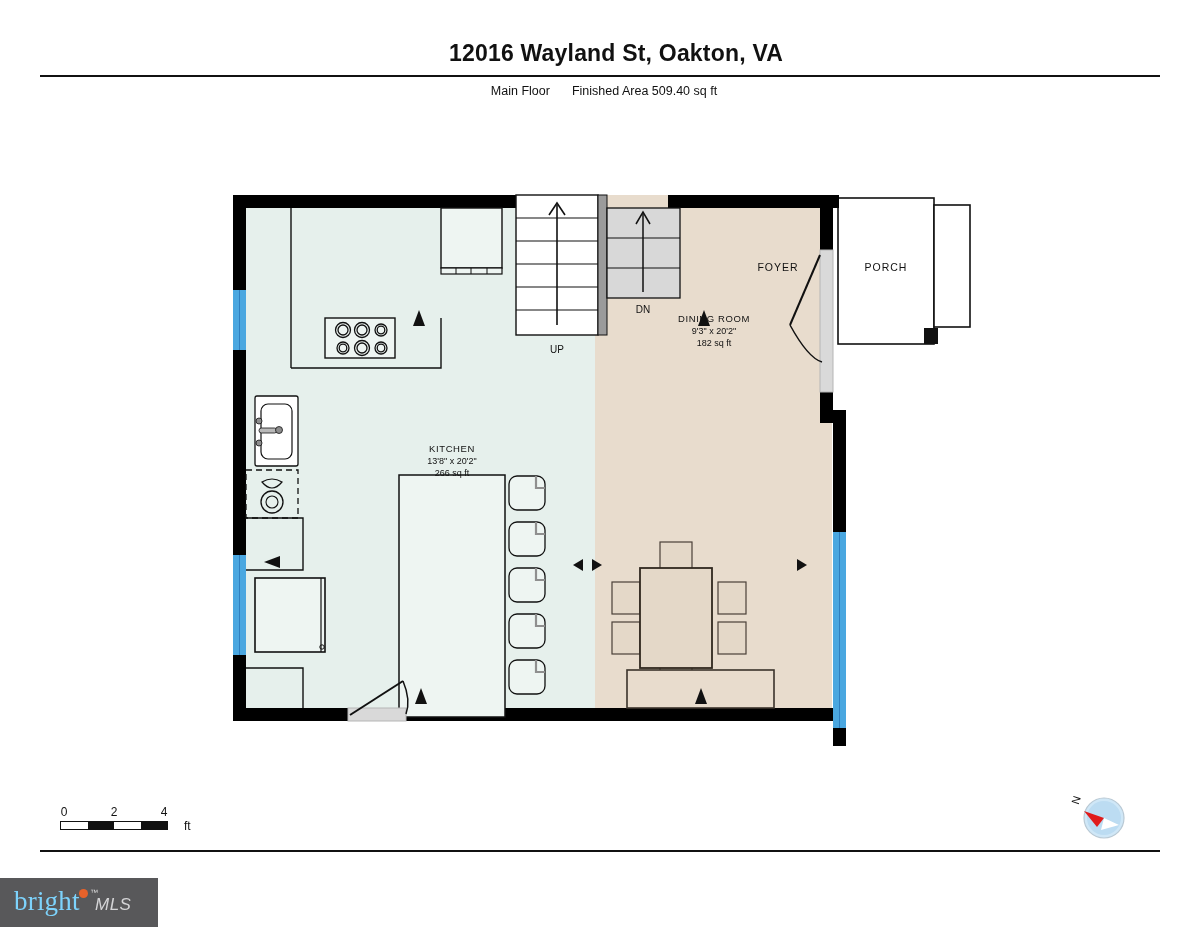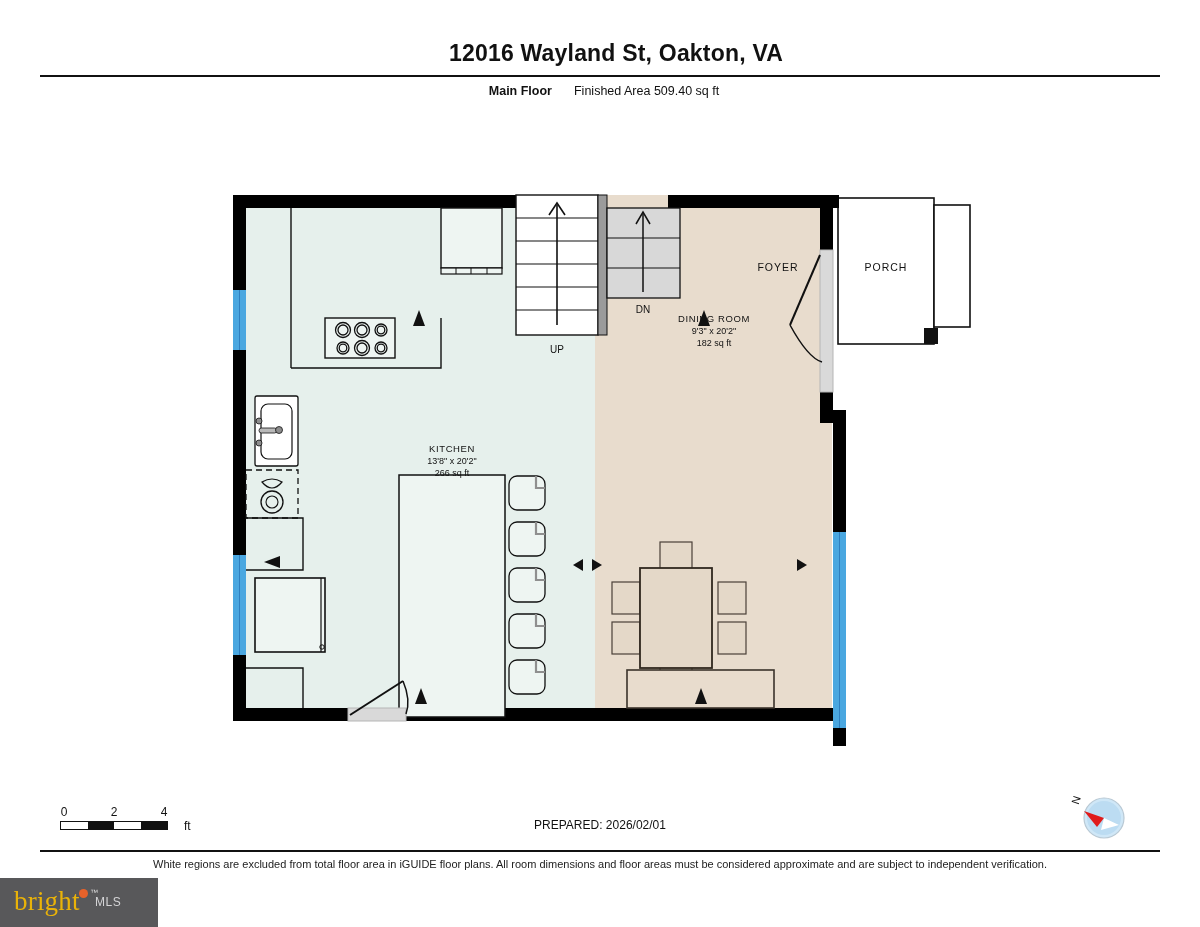--- a/index.html
+++ b/index.html
@@ -22,21 +22,21 @@
     letter-spacing: .2px;
   }
   #title-rule {
     position: absolute; left: 40px; top: 75px; width: 1120px; height: 2px;
     background: #111;
   }
   #subheader {
     position: absolute; left: 0; top: 84px; width: 1200px;
     text-align: center; font-size: 12.5px; color: #111;
   }
-  #subheader .floor { font-weight: bold; padding-left: 8px; }
+  #subheader .floor { font-weight: normal; padding-left: 8px; }
   #subheader .area { margin-left: 22px; }
 
   
   #plan {
     position: absolute; left: 0; top: 110px; width: 1200px; height: 660px;
   }
 
   
   #scalebar { position: absolute; left: 60px; top: 805px; }
   .scale-nums {
@@ -76,34 +76,34 @@
     text-align: center; font-size: 11px; color: #222;
   }
 
   #logo {
     position: absolute; left: 0px; top: 878px; width: 158px; height: 49px;
     background: #58585a;
   }
   #logo .word {
     position: absolute; left: 14px; top: 8px;
     font-family: "Liberation Serif", serif;
-    font-size: 27px; color: #eab308; letter-spacing: .2px;
+    font-size: 27px; color: #7dd3fc; letter-spacing: .2px;
   }
   #logo .dot {
     position: absolute; left: 79px; top: 11px;
     width: 9px; height: 9px; border-radius: 50%;
     background: #e8622a;
   }
   #logo .tm {
     position: absolute; left: 90px; top: 10px;
     font-size: 8px; color: #dcdcdc;
   }
   #logo .mls {
     position: absolute; left: 95px; top: 17px;
-    font-size: 12px; color: #d4d4d6; letter-spacing: .5px;
+    font-size: 17px; color: #d4d4d6; letter-spacing: .5px; font-style: italic;
   }
 </style>
 </head>
 <body>
 
 <div class="page">
 
   <div id="title">12016 Wayland St, Oakton, VA</div>
   <div id="title-rule"></div>
   <div id="subheader">
@@ -343,34 +343,32 @@
     </div>
     <div class="scale-track">
       <i></i>
       <i class="on"></i>
       <i></i>
       <i class="on"></i>
     </div>
     <div class="scale-unit">ft</div>
   </div>
 
-  <div id="prepared">PREPARED: 2026/02/01</div>
 
   <div id="compass">
     <div class="nlabel">N</div>
     <svg width="70" height="60" viewBox="0 0 70 60">
       <circle cx="34" cy="28" r="20" fill="#cfe7f7" stroke="#b9c9d4" stroke-width="1.2"></circle>
       <circle cx="34" cy="28" r="17" fill="#bcdcf2"></circle>
       <polygon points="34,28 14,21 27,37" fill="#e01b1b"></polygon>
       <polygon points="34,28 49,35 31,40" fill="#ffffff"></polygon>
     </svg>
   </div>
 
   <div id="footer-rule"></div>
-  <div id="disclaimer">White regions are excluded from total floor area in iGUIDE floor plans. All room dimensions and floor areas must be considered approximate and are subject to independent verification.</div>
 
   <div id="logo">
     <span class="word">bright</span>
     <span class="dot"></span>
     <span class="tm">™</span>
     <span class="mls">MLS</span>
   </div>
 
 </div>
 

